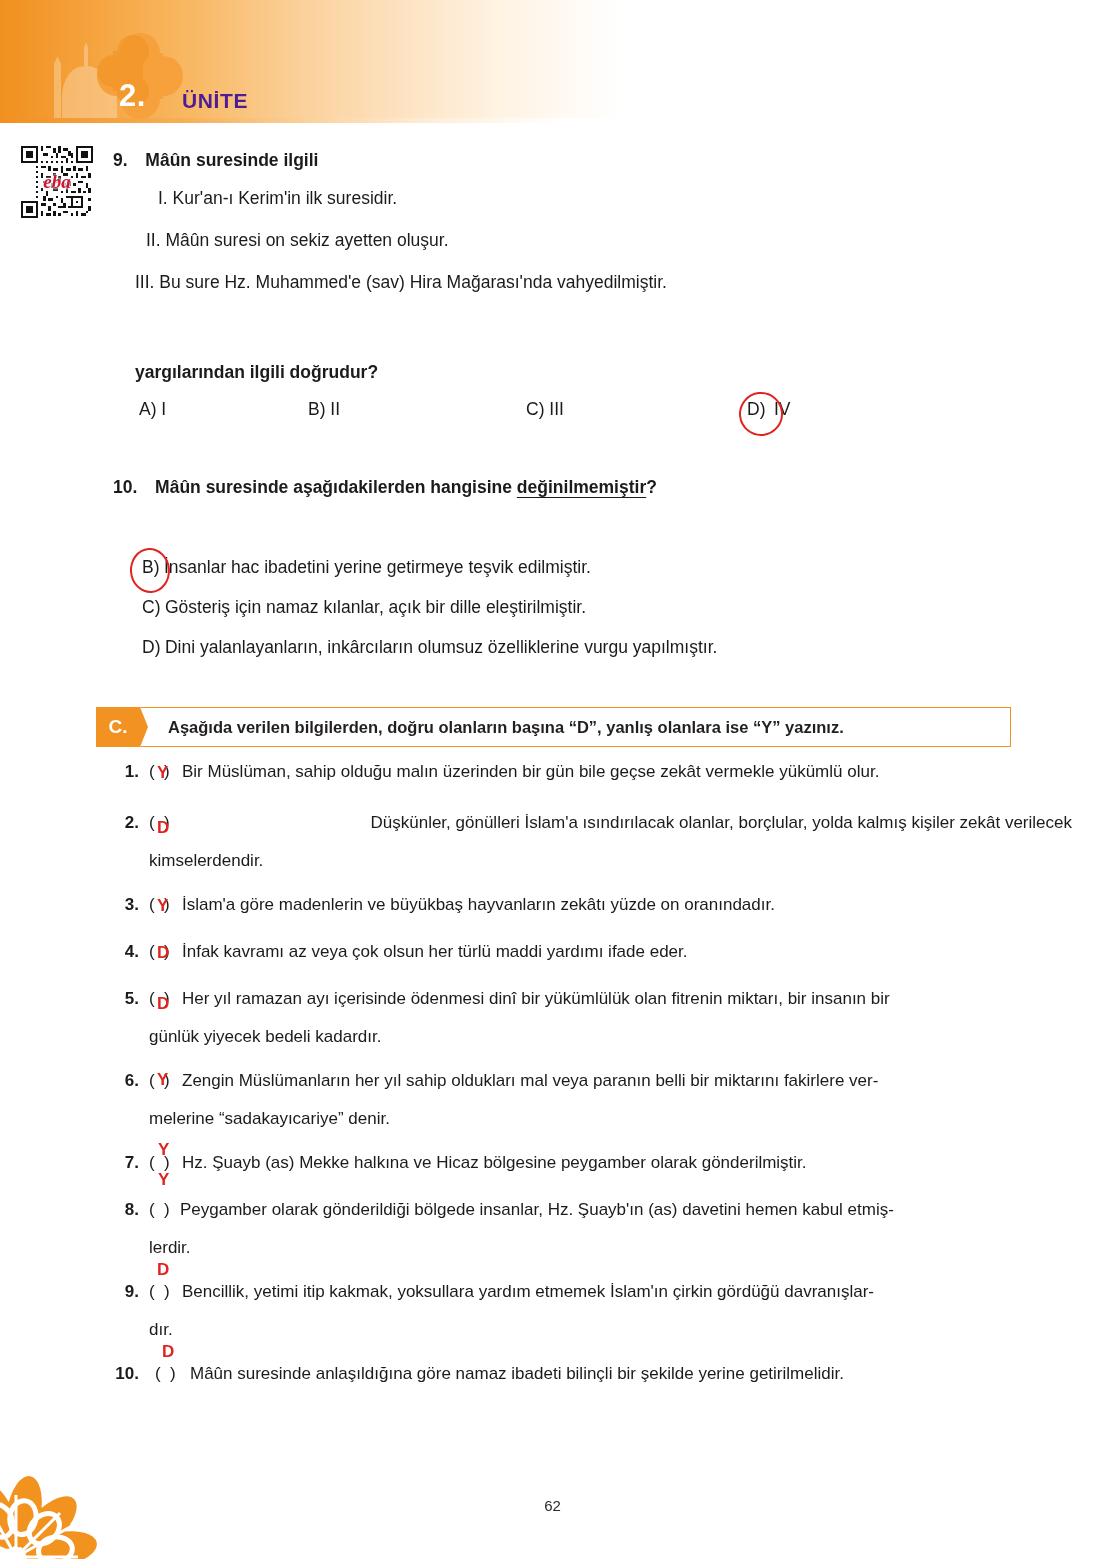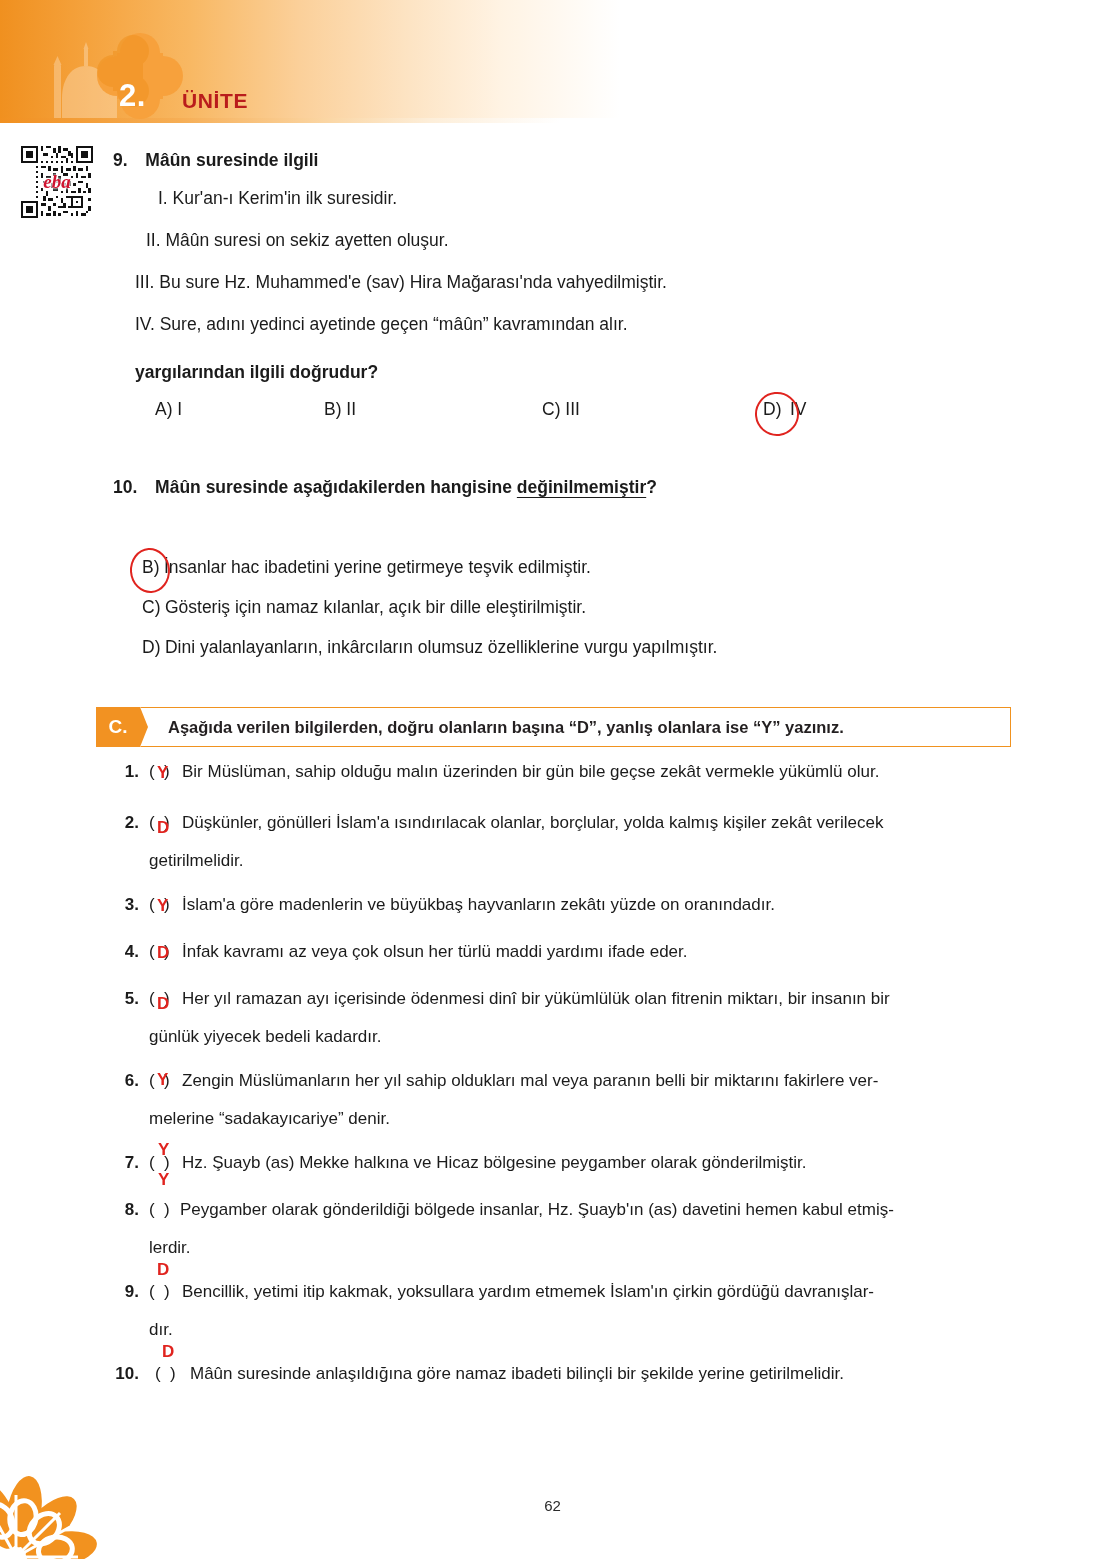--- a/index.html
+++ b/index.html
@@ -75,21 +75,21 @@
     color: #ffffff;
     letter-spacing: .5px;
     line-height: 1;
   }
   .unit-label {
     position: absolute;
     left: 182px;
     top: 90px;
     font-size: 21px;
     font-weight: bold;
-    color: #b91c1c;
+    color: #4c1d95;
     letter-spacing: .6px;
     line-height: 1;
   }
 
   
   .qr-wrap {
     position: absolute;
     left: 21px;
     top: 146px;
     width: 72px;
@@ -409,25 +409,24 @@
 
   <div class="q-head">
     <span class="num">9.</span>
     <span style="display:inline-block;width:8px;"></span>
     <span>Mâûn suresinde ilgili</span>
   </div>
 
   <div class="roman-line" style="position:absolute; left:45px; top:38px; white-space:nowrap;">I. Kur'an-ı Kerim'in ilk suresidir.</div>
   <div class="roman-line" style="position:absolute; left:33px; top:80px; white-space:nowrap;">II. Mâûn suresi on sekiz ayetten oluşur.</div>
   <div class="roman-line" style="position:absolute; left:22px; top:122px; white-space:nowrap;">III. Bu sure Hz. Muhammed'e (sav) Hira Mağarası'nda vahyedilmiştir.</div>
-  <div class="roman-line" style="position:absolute; left:22px; top:164px; white-space:nowrap;">IV. Sure, adını yedinci ayetinde geçen “mâûn” kavramından alır.</div>
 
   <div class="q-prompt" style="position:absolute; left:22px; top:212px; white-space:nowrap;">yargılarından ilgili doğrudur?</div>
 
-  <div class="opt-row" style="position:absolute; left:16px; top:250px; width:800px; height:26px;">
+  <div class="opt-row" style="position:absolute; left:0px; top:250px; width:800px; height:26px;">
     <span style="left:26px;">A) I</span>
     <span style="left:195px;">B) II</span>
     <span style="left:413px;">C) III</span>
     <span style="left:634px;">D)</span>
     <span style="left:661px;">IV</span>
     <span class="red-ring" style="left:626px; top:-7px; width:40px; height:40px; transform:rotate(-6deg);"></span>
   </div>
 </div>
 
 <div class="q-block" style="left:113px; top:476px; width:900px;">
@@ -467,22 +466,22 @@
   <div class="tf-num">1.</div>
   <div class="tf-paren" style="left:44px;">(&nbsp;&nbsp;)</div>
   <div class="tf-mark" style="left:52px; top:3px;">Y</div>
   <div class="tf-body" style="left:77px; top:-2px; width:890px;">Bir Müslüman, sahip olduğu malın üzerinden bir gün bile geçse zekât vermekle yükümlü olur.</div>
 </div>
 
 <div class="tf-item" style="left:105px; top:812px; width:920px;">
   <div class="tf-num">2.</div>
   <div class="tf-paren" style="left:44px;">(&nbsp;&nbsp;)</div>
   <div class="tf-mark" style="left:52px; top:7px;">D</div>
-  <div class="tf-body" style="left:77px; top:-2px; width:890px;">Düşkünler, gönülleri İslam'a ısındırılacak olanlar, borçlular, yolda kalmış kişiler zekât verilecek</div>
-  <div class="tf-body" style="left:44px; top:36px; width:890px;">getirilmelidir.</div>
+  <div class="tf-body" style="left:77px; top:-2px; width:890px;text-align:right;">Düşkünler, gönülleri İslam'a ısındırılacak olanlar, borçlular, yolda kalmış kişiler zekât verilecek</div>
+  <div class="tf-body" style="left:44px; top:36px; width:890px;">kimselerdendir.</div>
 </div>
 
 <div class="tf-item" style="left:105px; top:894px; width:920px;">
   <div class="tf-num">3.</div>
   <div class="tf-paren" style="left:44px;">(&nbsp;&nbsp;)</div>
   <div class="tf-mark" style="left:52px; top:3px;">Y</div>
   <div class="tf-body" style="left:77px; top:-2px; width:890px;">İslam'a göre madenlerin ve büyükbaş hayvanların zekâtı yüzde on oranındadır.</div>
 </div>
 
 <div class="tf-item" style="left:105px; top:941px; width:920px;">

